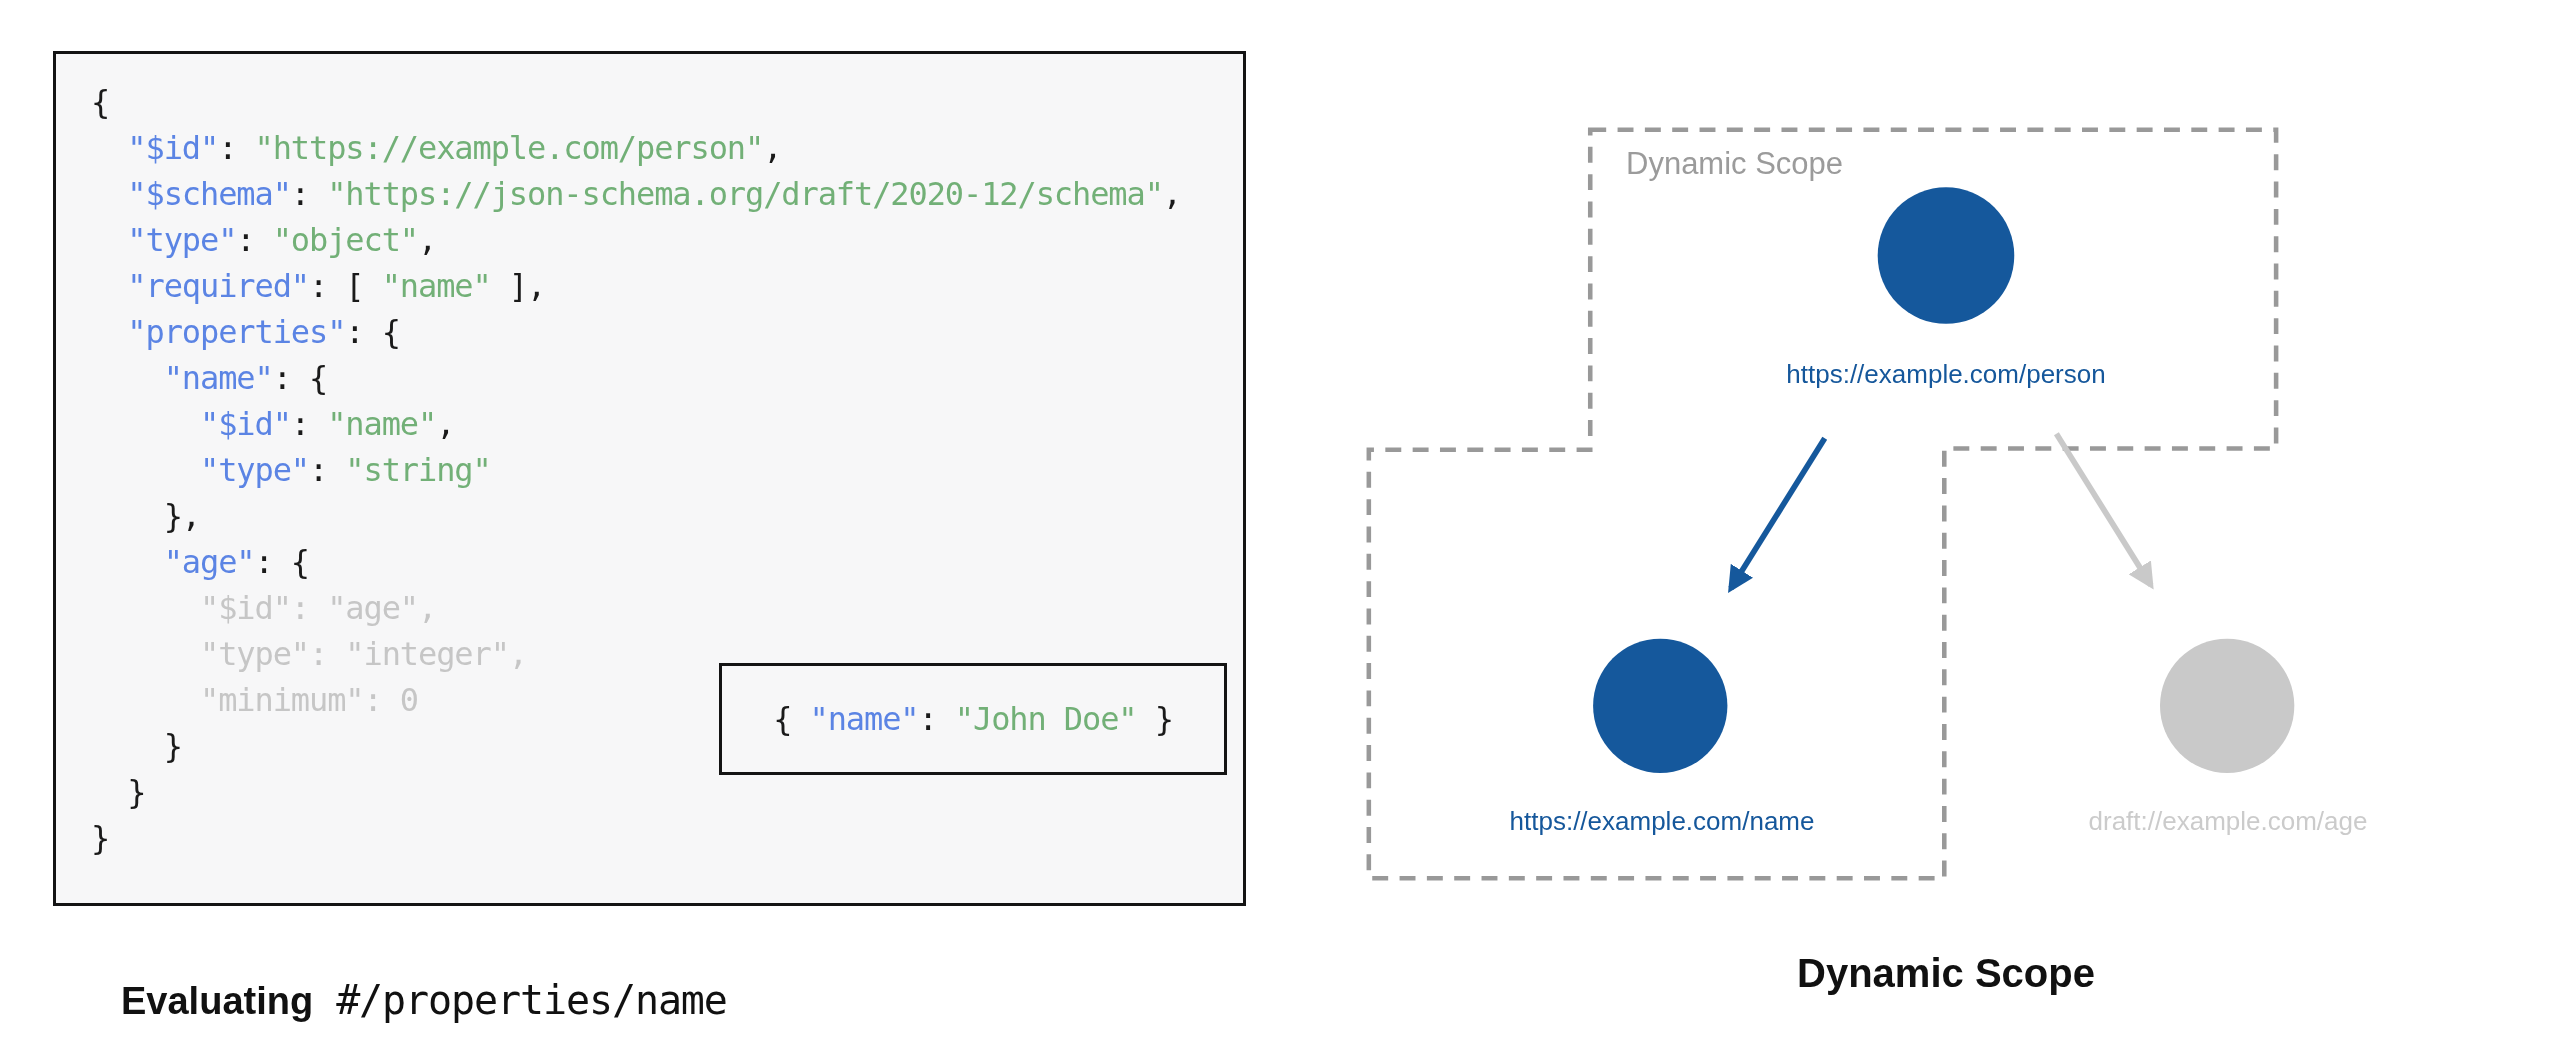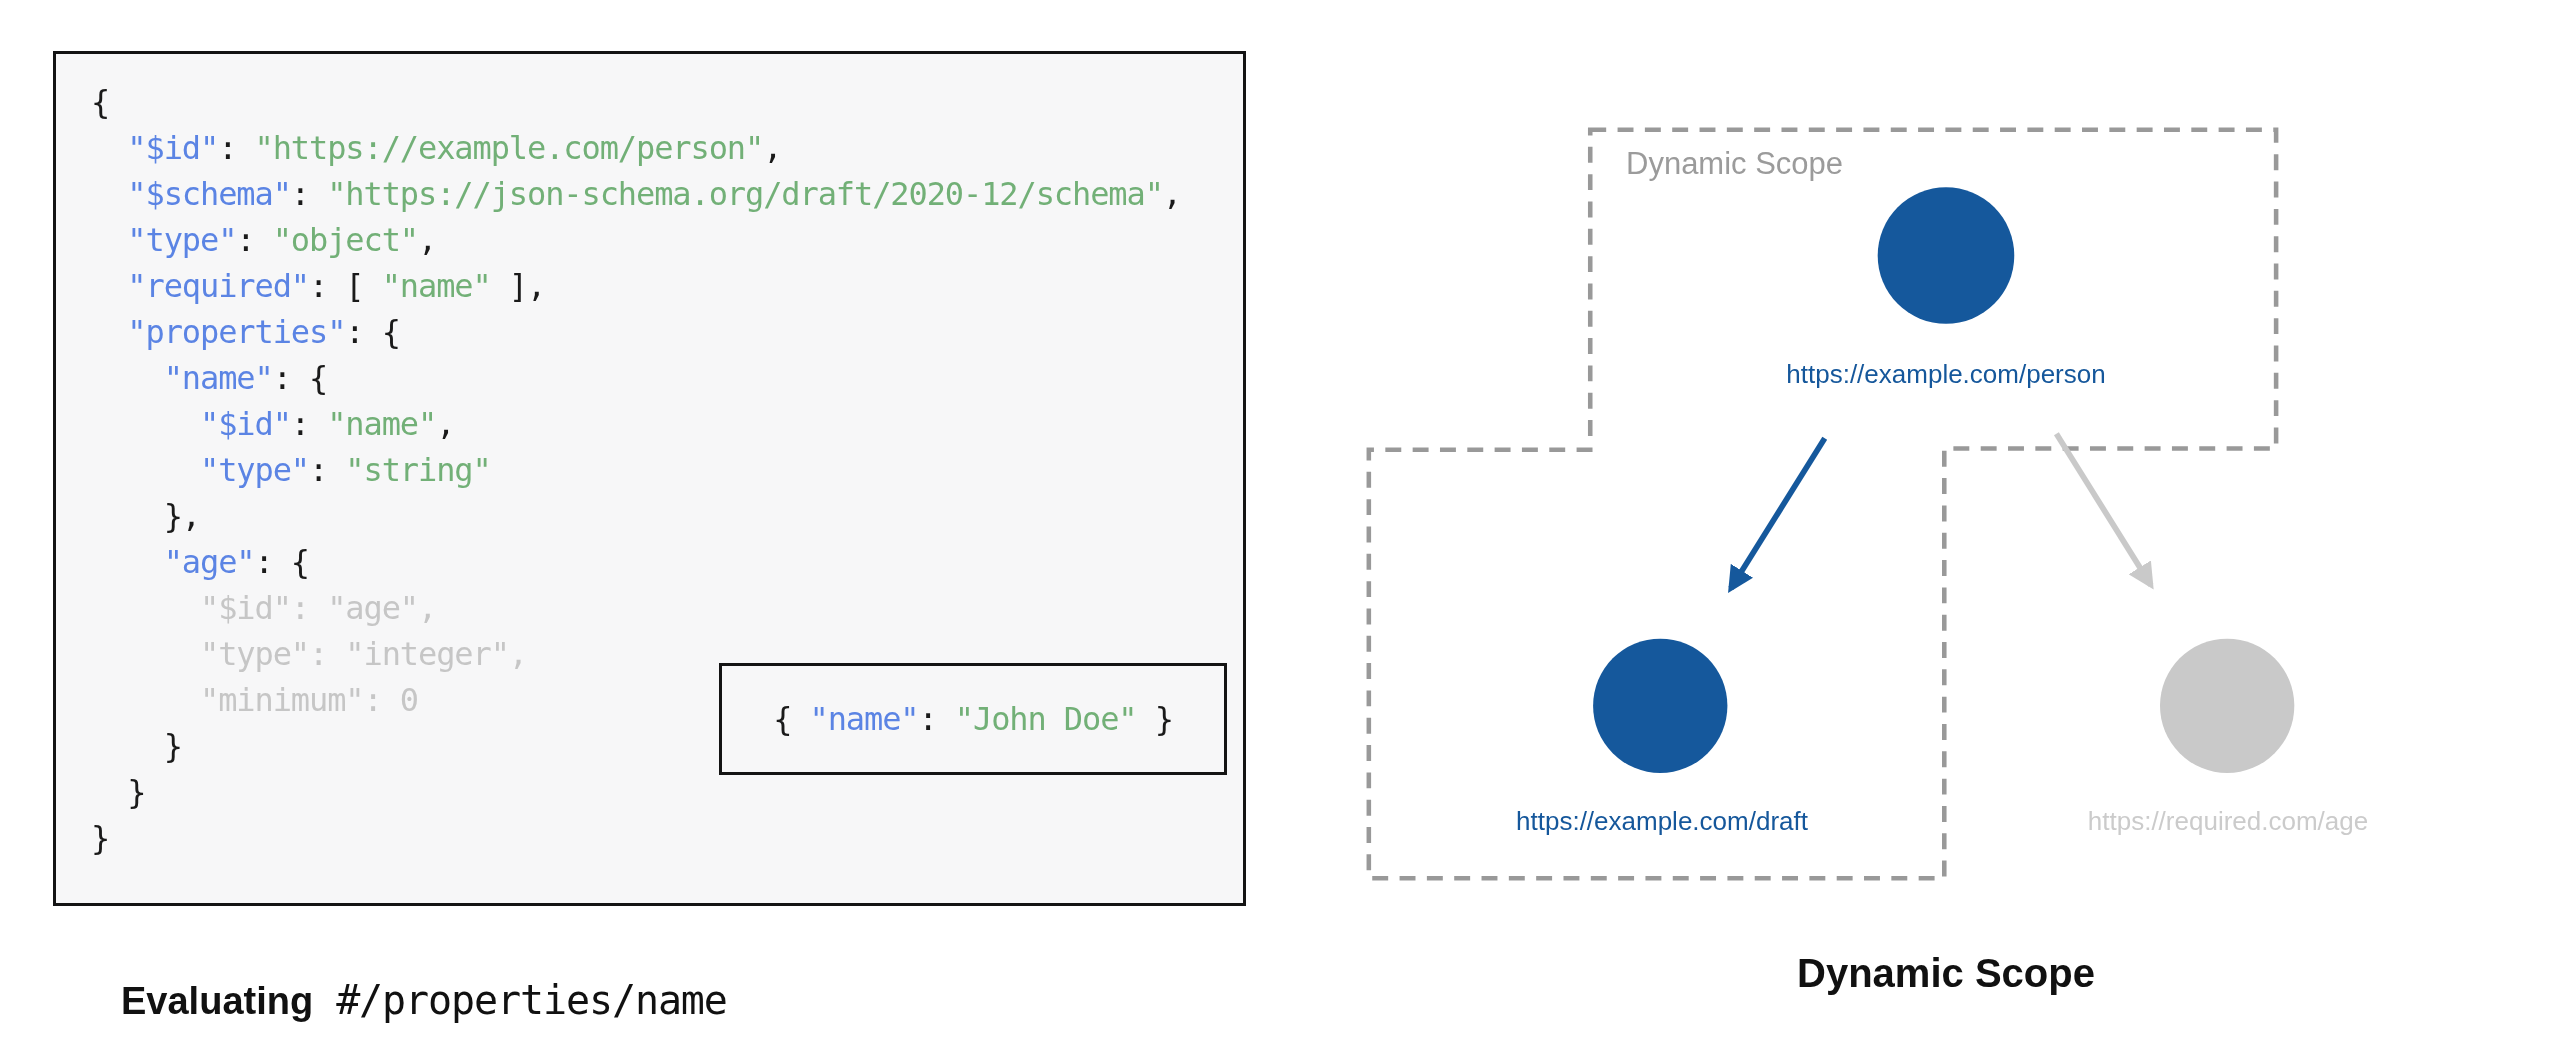--- a/index.html
+++ b/index.html
@@ -77,17 +77,17 @@
     <line x1="3205" y1="770" x2="3040" y2="1034" stroke="#15589c" stroke-width="10" marker-end="url(#head-blue)"></line>
     <line x1="3612" y1="762" x2="3778" y2="1028" stroke="#c9c9c9" stroke-width="10" marker-end="url(#head-gray)"></line>
 
     <circle cx="3418" cy="449" r="120" fill="#15589c"></circle>
     <circle cx="2916" cy="1240" r="118" fill="#15589c"></circle>
     <circle cx="3912" cy="1240" r="118" fill="#c9c9c9"></circle>
   </svg>
 
   <div class="scope-label">Dynamic Scope</div>
   <div class="url url-person">https://example.com/person</div>
-  <div class="url url-name">https://example.com/draft</div>
-  <div class="url url-age">https://required.com/age</div>
+  <div class="url url-name">https://example.com/name</div>
+  <div class="url url-age">draft://example.com/age</div>
   <div class="right-caption">Dynamic Scope</div>
 </div>
 
 
 </body></html>

